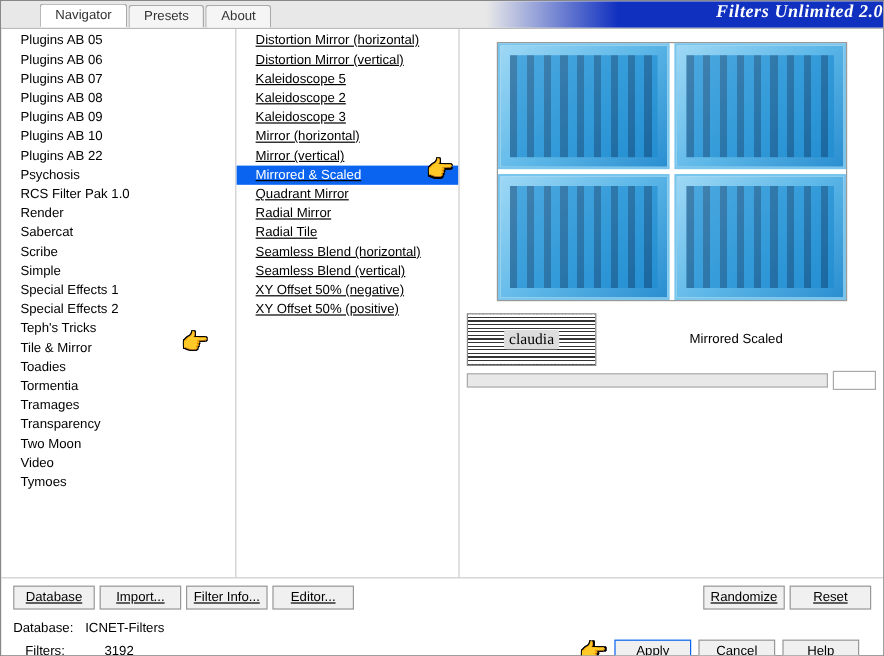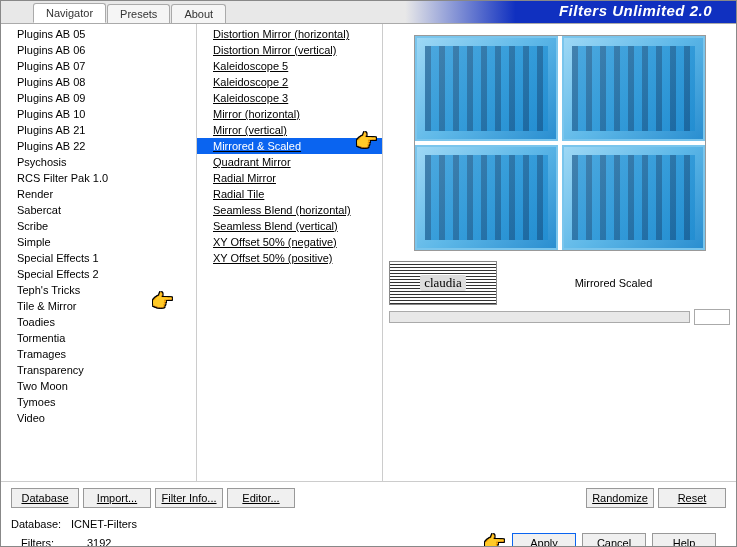--- a/index.html
+++ b/index.html
@@ -39,23 +39,23 @@
 }
 .tab.active {
   background: #fff;
   border-bottom: 1px solid #fff;
   position: relative;
   z-index: 2;
   margin-left: 26px;
 }
 .title {
   position: absolute;
-  right: 24px;
+  right: 0;
   top: 1px;
-  font-family: Liberation Sans, sans-serif;
+  font-family: Liberation Serif, serif;
   font-weight: 900;
   font-style: italic;
   font-size: 15px;
   color: #fff;
   letter-spacing: 0.5px;
   text-align: right;
 }
 .main {
   display: flex;
   height: 458px;
@@ -241,39 +241,38 @@
 </div>
 
 <div class="main">
   <div class="col col1" id="cat-col">
       <div class="list-item">Plugins AB 05</div>
       <div class="list-item">Plugins AB 06</div>
       <div class="list-item">Plugins AB 07</div>
       <div class="list-item">Plugins AB 08</div>
       <div class="list-item">Plugins AB 09</div>
       <div class="list-item">Plugins AB 10</div>
-      <div class="list-item">Plugins AB 21</div>
       <div class="list-item">Plugins AB 22</div>
       <div class="list-item">Psychosis</div>
       <div class="list-item">RCS Filter Pak 1.0</div>
       <div class="list-item">Render</div>
       <div class="list-item">Sabercat</div>
       <div class="list-item">Scribe</div>
       <div class="list-item">Simple</div>
       <div class="list-item">Special Effects 1</div>
       <div class="list-item">Special Effects 2</div>
       <div class="list-item">Teph's Tricks</div>
       <div class="list-item">Tile &amp; Mirror<span class="pointer" style="right: 22px; top: -4px; transform: scaleX(-1);">👈</span></div>
       <div class="list-item">Toadies</div>
       <div class="list-item">Tormentia</div>
       <div class="list-item">Tramages</div>
       <div class="list-item">Transparency</div>
       <div class="list-item">Two Moon</div>
+      <div class="list-item">Video</div>
       <div class="list-item">Tymoes</div>
-      <div class="list-item">Video</div>
     </div>
   <div class="col col2" id="filt-col">
       <div class="list-item">Distortion Mirror (horizontal)</div>
       <div class="list-item">Distortion Mirror (vertical)</div>
       <div class="list-item">Kaleidoscope 5</div>
       <div class="list-item">Kaleidoscope 2</div>
       <div class="list-item">Kaleidoscope 3</div>
       <div class="list-item">Mirror (horizontal)</div>
       <div class="list-item">Mirror (vertical)</div>
       <div class="list-item selected">Mirrored &amp; Scaled<span class="pointer" style="right: 4px; top: -4px; transform: scaleX(-1);">👈</span></div>

